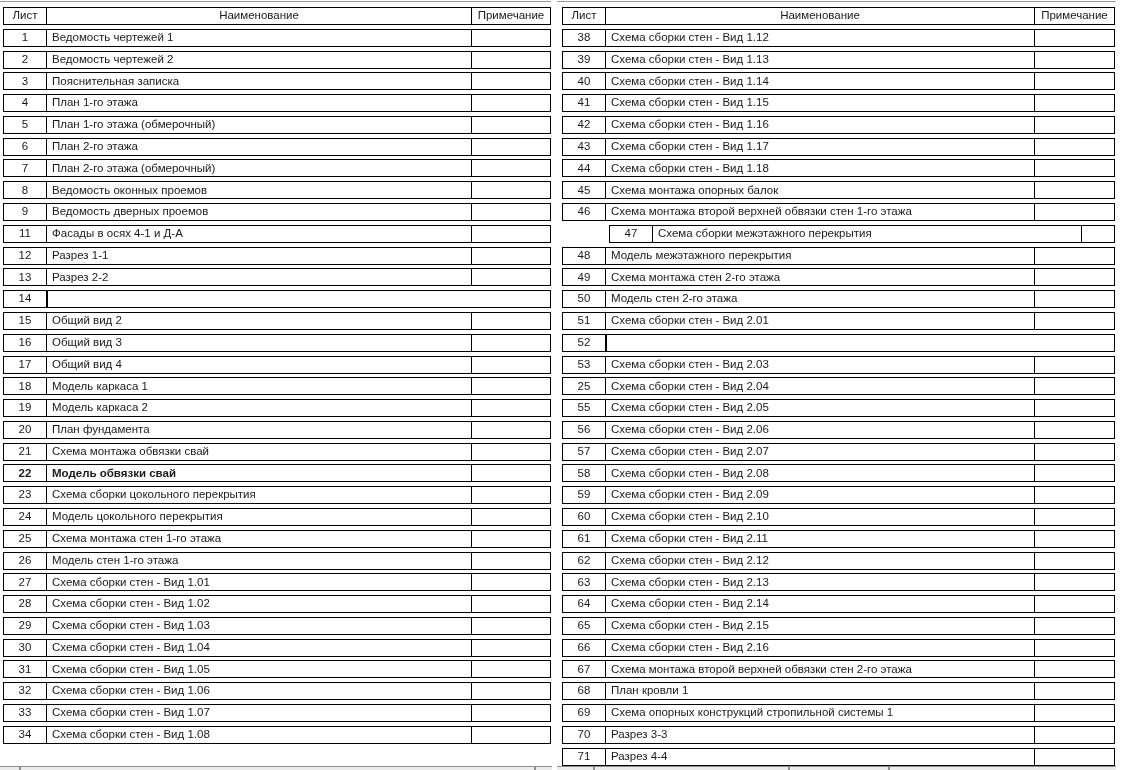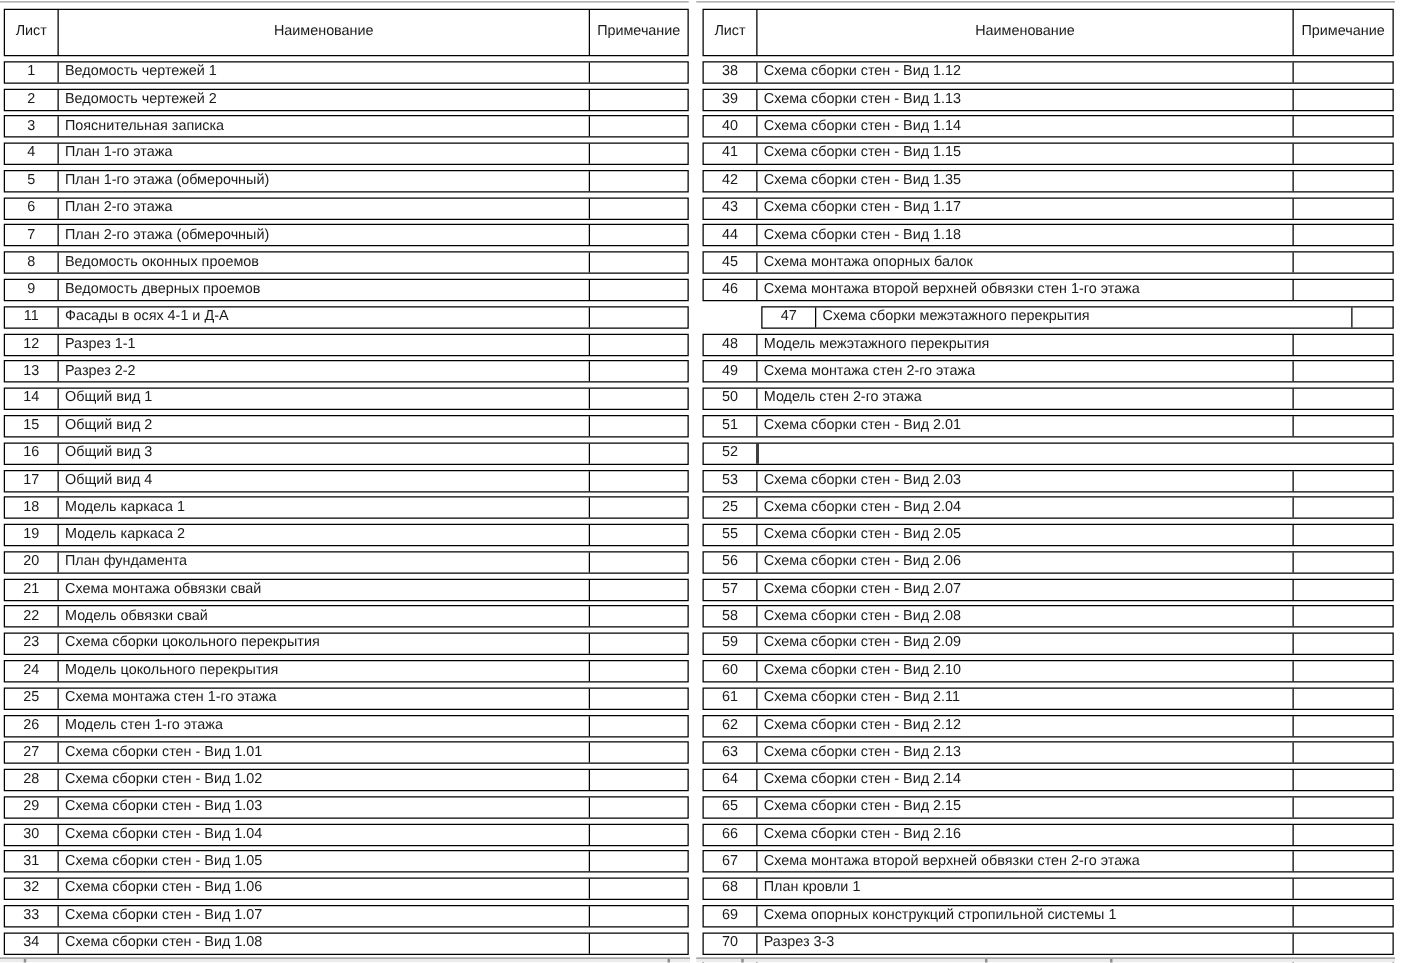--- a/index.html
+++ b/index.html
@@ -25,21 +25,21 @@
     position:absolute;top:7px;
     display:flex;flex-direction:column;row-gap:1.9px;
   }
   .sheet-table.table-a{left:3px;width:548px;}
   .sheet-table.table-b{left:562px;width:553px;}
 
   .row{
     display:flex;align-items:stretch;flex:none;
     height:18px;border:1px solid #000;background:#fff;
   }
-  .row.header{height:38px;}
+  .row.header{height:18px;}
 
   .cell{
     display:flex;align-items:center;justify-content:center;
     font-size:11.5px;line-height:1;white-space:nowrap;overflow:hidden;
   }
   .c-sheet{flex:none;width:43px;border-right:1px solid #000;}
   .c-name{flex:none;justify-content:flex-start;padding-left:5px;}
   .table-a .c-name{width:424px;}
   .table-b .c-name{width:428px;}
   .c-note{flex:1;border-left:1px solid #000;}
@@ -113,21 +113,20 @@
         <div class="cell c-name">Разрез 1-1</div>
         <div class="cell c-note"></div>
       </div>
       <div class="row" style="margin-top: 1.9px;">
         <div class="cell c-sheet">13</div>
         <div class="cell c-name">Разрез 2-2</div>
         <div class="cell c-note"></div>
       </div>
       <div class="row" style="margin-top: 1.9px;">
         <div class="cell c-sheet">14</div>
-        <div class="cell c-name">Общий вид 1</div>
         <div class="cell c-note"></div>
       </div>
       <div class="row" style="margin-top: 1.9px;">
         <div class="cell c-sheet">15</div>
         <div class="cell c-name">Общий вид 2</div>
         <div class="cell c-note"></div>
       </div>
       <div class="row" style="margin-top: 1.9px;">
         <div class="cell c-sheet">16</div>
         <div class="cell c-name">Общий вид 3</div>
@@ -151,21 +150,21 @@
       <div class="row" style="margin-top: 1.9px;">
         <div class="cell c-sheet">20</div>
         <div class="cell c-name">План фундамента</div>
         <div class="cell c-note"></div>
       </div>
       <div class="row" style="margin-top: 1.9px;">
         <div class="cell c-sheet">21</div>
         <div class="cell c-name">Схема монтажа обвязки свай</div>
         <div class="cell c-note"></div>
       </div>
-      <div class="row" style="margin-top: 1.9px;">
+      <div class="row" style="margin-top: 1.9px; font-weight: bold;">
         <div class="cell c-sheet">22</div>
         <div class="cell c-name">Модель обвязки свай</div>
         <div class="cell c-note"></div>
       </div>
       <div class="row" style="margin-top: 1.9px;">
         <div class="cell c-sheet">23</div>
         <div class="cell c-name">Схема сборки цокольного перекрытия</div>
         <div class="cell c-note"></div>
       </div>
       <div class="row" style="margin-top: 1.9px;">
@@ -248,21 +247,21 @@
         <div class="cell c-name">Схема сборки стен - Вид 1.14</div>
         <div class="cell c-note"></div>
       </div>
       <div class="row" style="margin-top: 1.9px;">
         <div class="cell c-sheet">41</div>
         <div class="cell c-name">Схема сборки стен - Вид 1.15</div>
         <div class="cell c-note"></div>
       </div>
       <div class="row" style="margin-top: 1.9px;">
         <div class="cell c-sheet">42</div>
-        <div class="cell c-name">Схема сборки стен - Вид 1.35</div>
+        <div class="cell c-name">Схема сборки стен - Вид 1.16</div>
         <div class="cell c-note"></div>
       </div>
       <div class="row" style="margin-top: 1.9px;">
         <div class="cell c-sheet">43</div>
         <div class="cell c-name">Схема сборки стен - Вид 1.17</div>
         <div class="cell c-note"></div>
       </div>
       <div class="row" style="margin-top: 1.9px;">
         <div class="cell c-sheet">44</div>
         <div class="cell c-name">Схема сборки стен - Вид 1.18</div>

